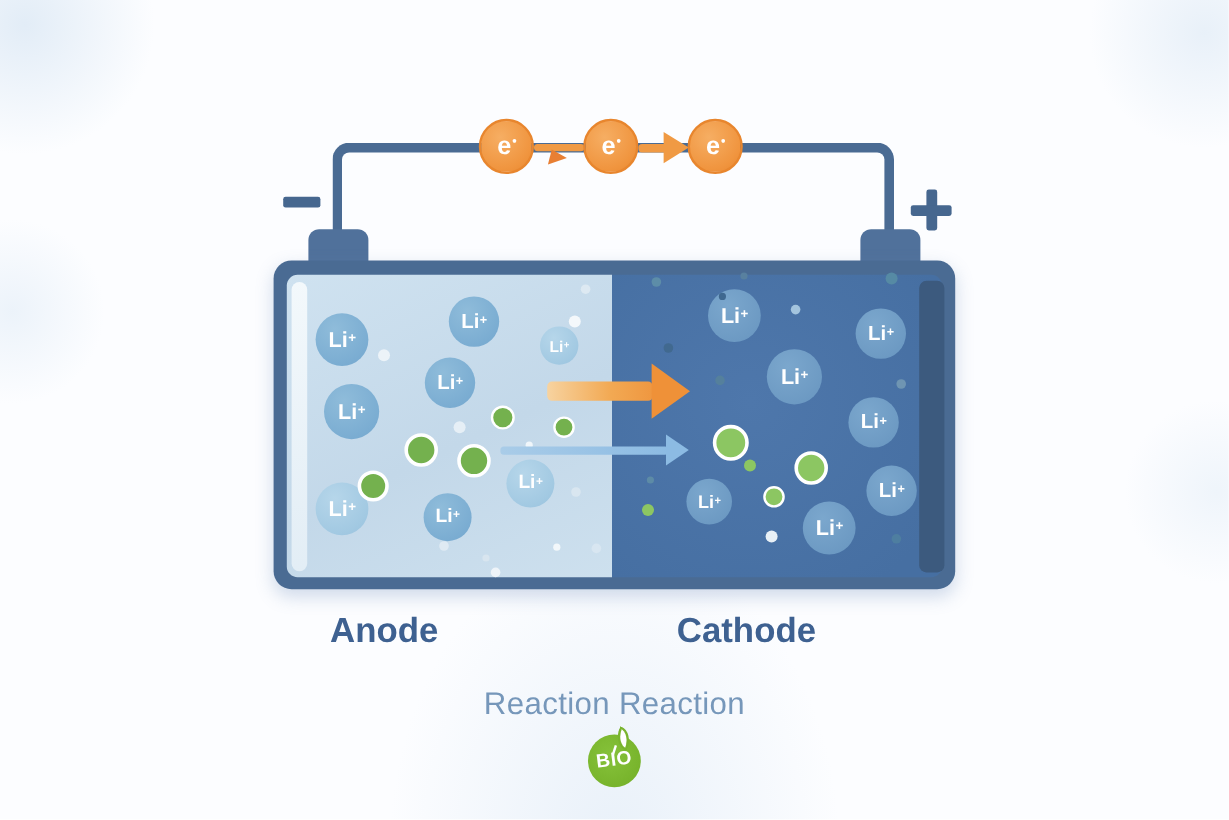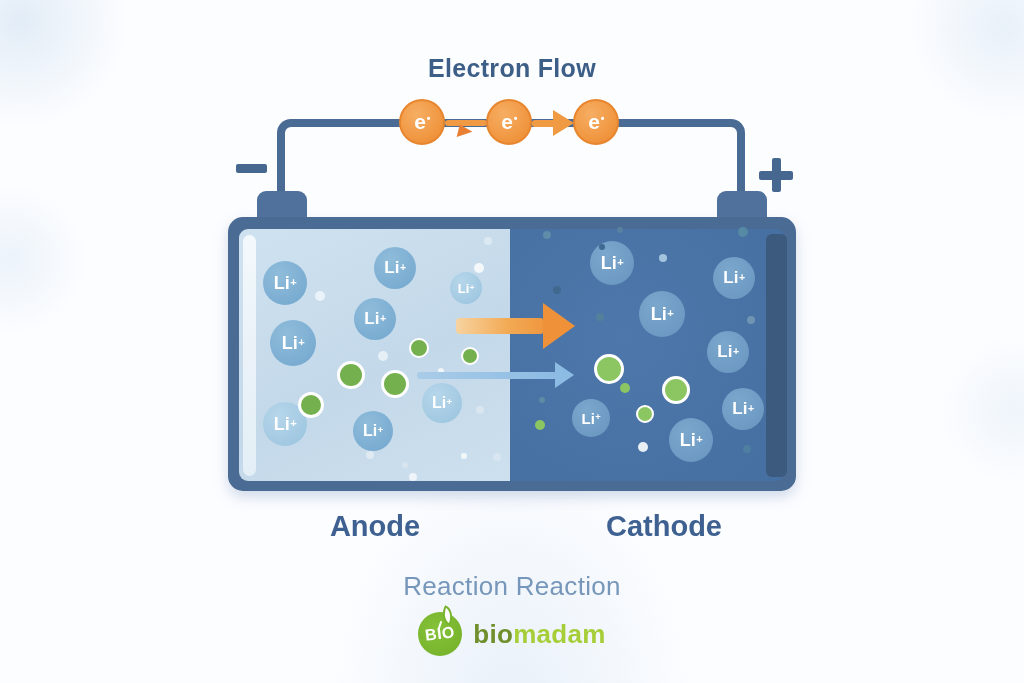--- a/index.html
+++ b/index.html
@@ -71,21 +71,21 @@
   
   .arr-orange-shaft{left:456px;top:318px;width:88px;height:16px;border-radius:4px;
     background:linear-gradient(90deg,#f7d3a0,#f2a953 60%,#ef9740);z-index:6;}
   .arr-orange-head{left:543px;top:303px;width:0;height:0;border-left:32px solid #ef9138;
     border-top:23px solid transparent;border-bottom:23px solid transparent;z-index:6;}
   .arr-blue-shaft{left:417px;top:372px;width:140px;height:7px;border-radius:3px;
     background:linear-gradient(90deg,#a9cce8,#8cbbe3);z-index:6;}
   .arr-blue-head{left:555px;top:362px;width:0;height:0;border-left:19px solid #8cbbe3;
     border-top:13px solid transparent;border-bottom:13px solid transparent;z-index:6;}
   
-  .electrode-label{top:510px;width:200px;text-align:center;font-size:29px;font-weight:700;
+  .electrode-label{top:510px;width:200px;text-align:left;font-size:29px;font-weight:700;
     color:#3e6191;z-index:6;}
   .label-anode{left:275px;}
   .label-cathode{left:564px;}
   .caption{left:0;right:0;top:571px;text-align:center;font-size:26px;font-weight:500;
     color:#7697ba;letter-spacing:.3px;z-index:6;}
   
   .logo{left:0;right:0;top:612px;display:flex;align-items:center;justify-content:center;
     gap:11px;z-index:6;}
   .logo-badge{position:relative;width:44px;height:44px;border-radius:50%;
     background:radial-gradient(circle at 42% 40%, #86c23a, #76b22a 80%);
@@ -98,21 +98,20 @@
     transform:rotate(18deg);}
   .brand{font-size:26px;font-weight:800;letter-spacing:.3px;}
   .brand .p1{color:#6f8f2d;}
   .brand .p2{color:#a6ce39;}
 </style>
 </head>
 <body>
 
 <div id="scene">
 
-  <div class="abs title">Electron Flow</div>
 
   <div class="abs wire"></div>
   <div class="abs e-shaft1"></div>
   <div class="abs e-flame"></div>
   <div class="abs e-shaft2"></div>
   <div class="abs e-head"></div>
 
   <div class="abs minus" title="−"></div>
   <div class="abs plus" title="+"></div>
 
@@ -133,23 +132,20 @@
   <div class="abs electrode-label label-anode">Anode</div>
   <div class="abs electrode-label label-cathode">Cathode</div>
 
   <div class="abs caption">Reaction Reaction</div>
 
   <div class="abs logo">
     <div class="logo-badge">
       <div class="leaf"></div>
       <div class="stem"></div>
       <span class="bio">BIO</span>
-    </div>
-    <div class="brand">
-      <span class="p1">bio</span><span class="p2">madam</span>
     </div>
   </div>
 
 <div class="electron" style="left: 399px; top: 99px; height: 46px; width: 46px;">e<sup>•</sup></div>
     <div class="electron" style="left: 486px; top: 99px; height: 46px; width: 46px;">e<sup>•</sup></div>
     <div class="electron" style="left: 573px; top: 99px; height: 46px; width: 46px;">e<sup>•</sup></div>
     <div class="ion ion-a" style="left: 263px; top: 261px; height: 44px; width: 44px; font-size: 18px;">Li<sup>+</sup></div>
     <div class="ion ion-a" style="left: 374px; top: 247px; height: 42px; width: 42px; font-size: 17px;">Li<sup>+</sup></div>
     <div class="ion ion-a light" style="left: 450px; top: 272px; height: 32px; width: 32px; font-size: 13px;">Li<sup>+</sup></div>
     <div class="ion ion-a" style="left: 354px; top: 298px; height: 42px; width: 42px; font-size: 17px;">Li<sup>+</sup></div>

